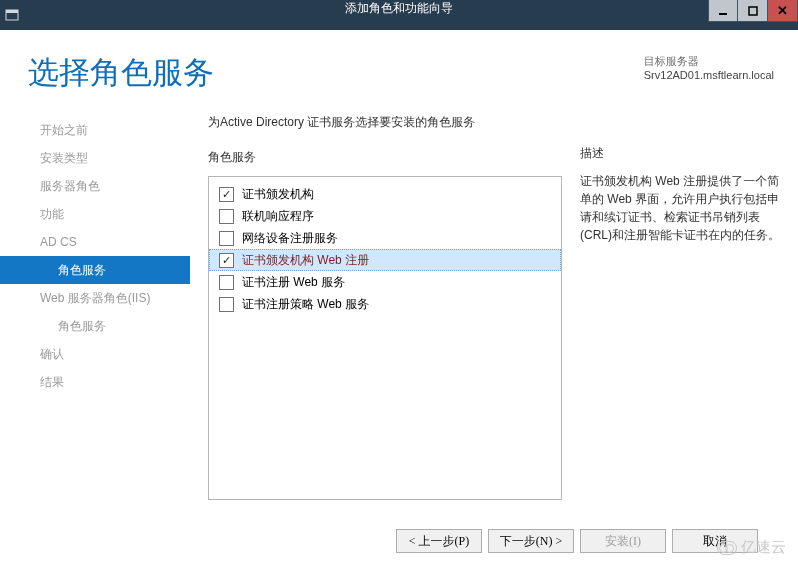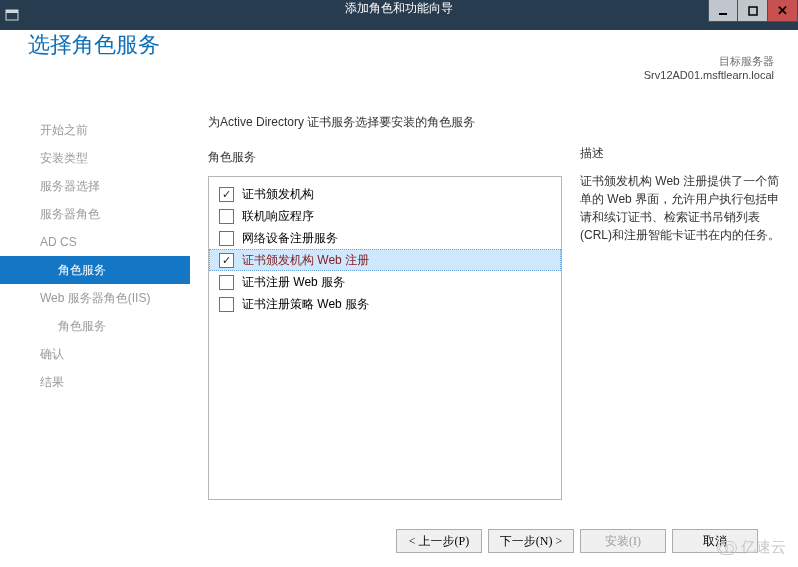--- a/index.html
+++ b/index.html
@@ -57,28 +57,28 @@
   .controls .max { background:#c0c6cc; border-left:none; }
   .controls .close { background:#c75050; color:#000; border-left:none; font-weight:bold;}
   .header-band {
     height: 70px;
     background: #ffffff;
     position: relative;
     padding-left: 28px;
   }
   .header-band .page-title {
     color: #0e6fb8;
-    font-size: 22px;
+    font-size: 31px;
     font-weight: 300;
+    padding-top: 22px;
   }
   .header-band .server-block {
     position: absolute;
     right: 24px;
     top: 24px;
-    text-align: right;
     font-size: 11px;
     color: #6f6f6f;
   }
   .header-band .server-block .srv {
     color: #444;
   }
   .content {
     display: flex;
     height: 410px;
   }
@@ -228,22 +228,22 @@
   <div class="server-block">
     <div>目标服务器</div>
     <div class="srv">Srv12AD01.msftlearn.local</div>
   </div>
 </div>
 
 <div class="content">
   <div class="sidebar" id="sidebar">
       <div class="side-item">开始之前</div>
       <div class="side-item">安装类型</div>
-      <div class="side-item">服务器选择</div>
       <div class="side-item">服务器角色</div>
+      <div class="side-item">功能</div>
       <div class="side-item">AD CS</div>
       <div class="side-item level2 active">角色服务</div>
       <div class="side-item">Web 服务器角色(IIS)</div>
       <div class="side-item level2">角色服务</div>
       <div class="side-item">确认</div>
       <div class="side-item">结果</div>
     </div>
   <div class="main">
     <div class="col-left">
       <div class="instruction">为Active Directory 证书服务选择要安装的角色服务</div>

